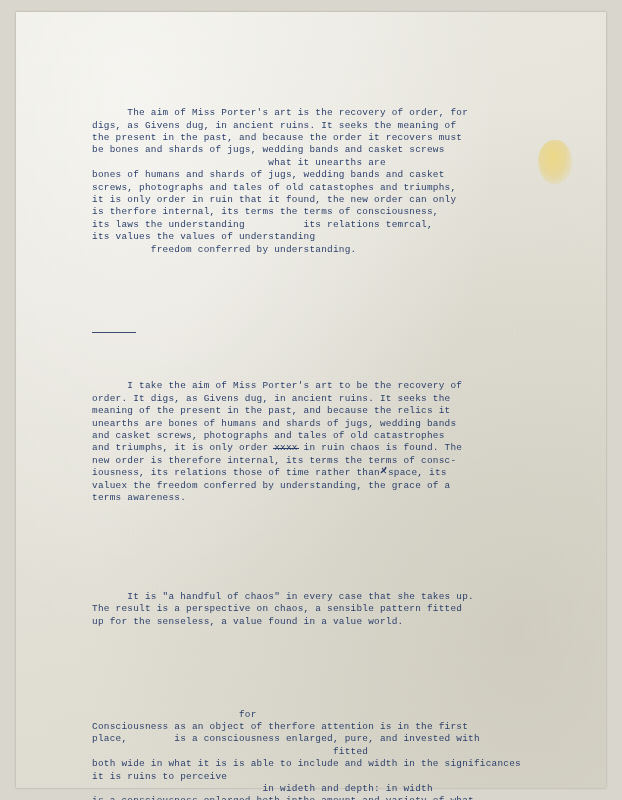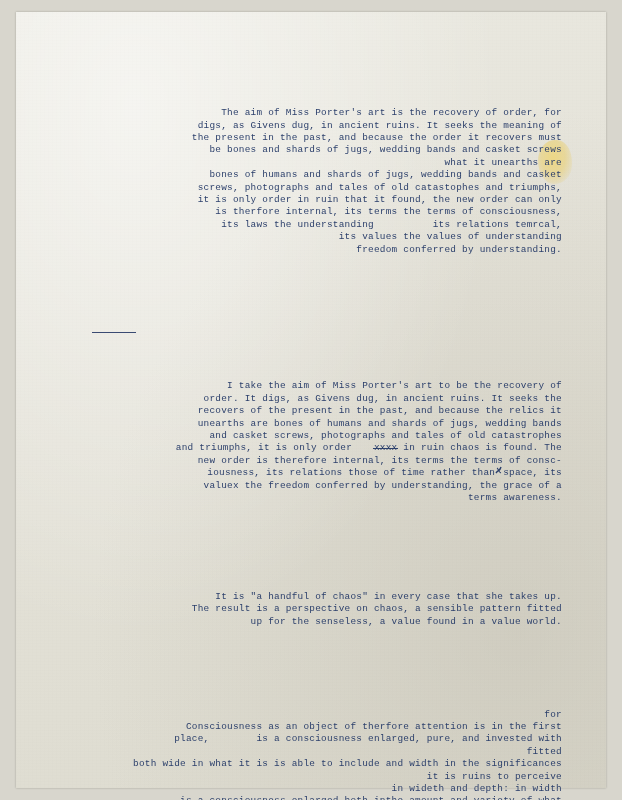--- a/index.html
+++ b/index.html
@@ -7,21 +7,20 @@
     padding: 0;
     background: #8c8c8c;
   }
   #page {
     position: relative;
     width: 622px;
     height: 800px;
     margin: 0 auto;
     background: #d8d6cd;
     overflow: hidden;
-    text-align: right;
   }
   
   #sheet {
     position: absolute;
     left: 16px;
     top: 12px;
     width: 590px;
     height: 776px;
     background: #e7e5dc;
     background-image:
@@ -67,21 +66,20 @@
   .gap { height: 12px; }
   .gap-sm { height: 6px; }
   .rule {
     width: 44px;
     height: 0;
     border-top: 1px solid #3a4a72;
     margin: 2px 0 10px 0;
   }
   .struck {
     position: relative;
-    margin-left: 16px;
   }
   .struck:after {
     content: "";
     position: absolute;
     left: -1px; right: -1px;
     top: 50%;
     border-top: 1.2px solid #2b3f6b;
   }
   .inkmark {
     display: inline-block;
@@ -113,21 +111,21 @@
 <span>is therfore internal, its terms the terms of consciousness,</span>
 <span>its laws the understanding          its relations temrcal,</span>
 <span>its values the values of understanding</span>
 <span>          freedom conferred by understanding.</span></span></div>
 
       <div class="gap"></div>
       <div class="rule"></div>
 
       <div class="para"><span>      I take the aim of Miss Porter's art to be the recovery of</span>
 <span>order. It digs, as Givens dug, in ancient ruins. It seeks the</span>
-<span>recovers of the present in the past, and because the relics it</span>
+<span>meaning of the present in the past, and because the relics it</span>
 <span>unearths are bones of humans and shards of jugs, wedding bands</span>
 <span>and casket screws, photographs and tales of old catastrophes</span>
 <span>and triumphs, it is only order </span><span class="struck">xxxx</span><span> in ruin chaos is found. The</span>
 <span>new order is therefore internal, its terms the terms of consc-</span>
 <span>iousness, its relations those of time rather than</span><span class="inkmark"><svg width="8" height="12" viewBox="0 0 8 12">
               <path d="M1 9 C3 6, 5 7, 6 3" stroke="#2b3f6b" stroke-width="1.4" fill="none"></path>
               <path d="M2 4 C4 5, 3 8, 6 9" stroke="#2b3f6b" stroke-width="1.1" fill="none"></path>
             </svg></span><span>space, its</span>
 <span>valuex the freedom conferred by understanding, the grace of a</span>
 <span>terms awareness.</span></div>

